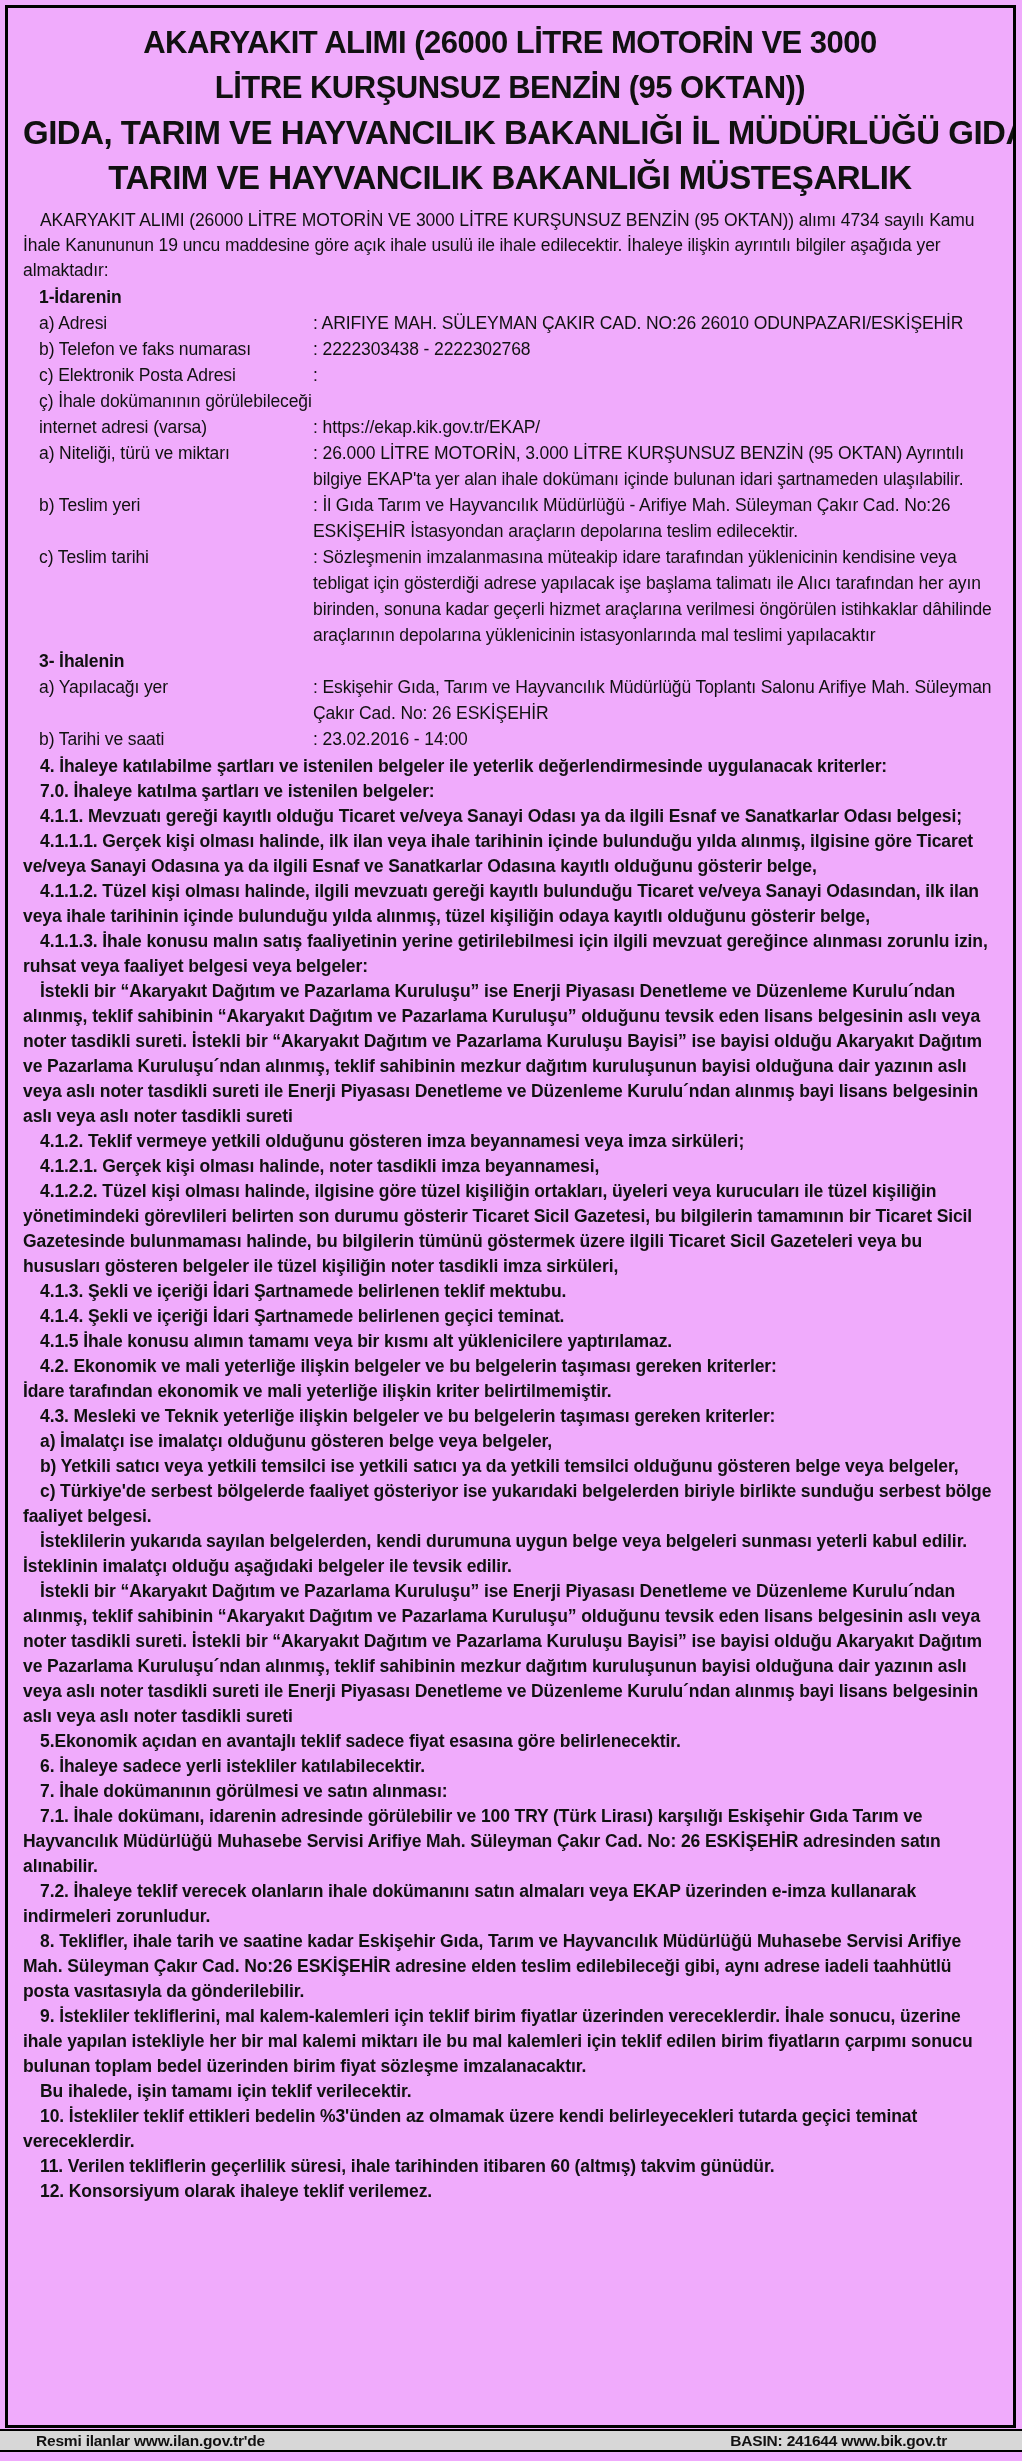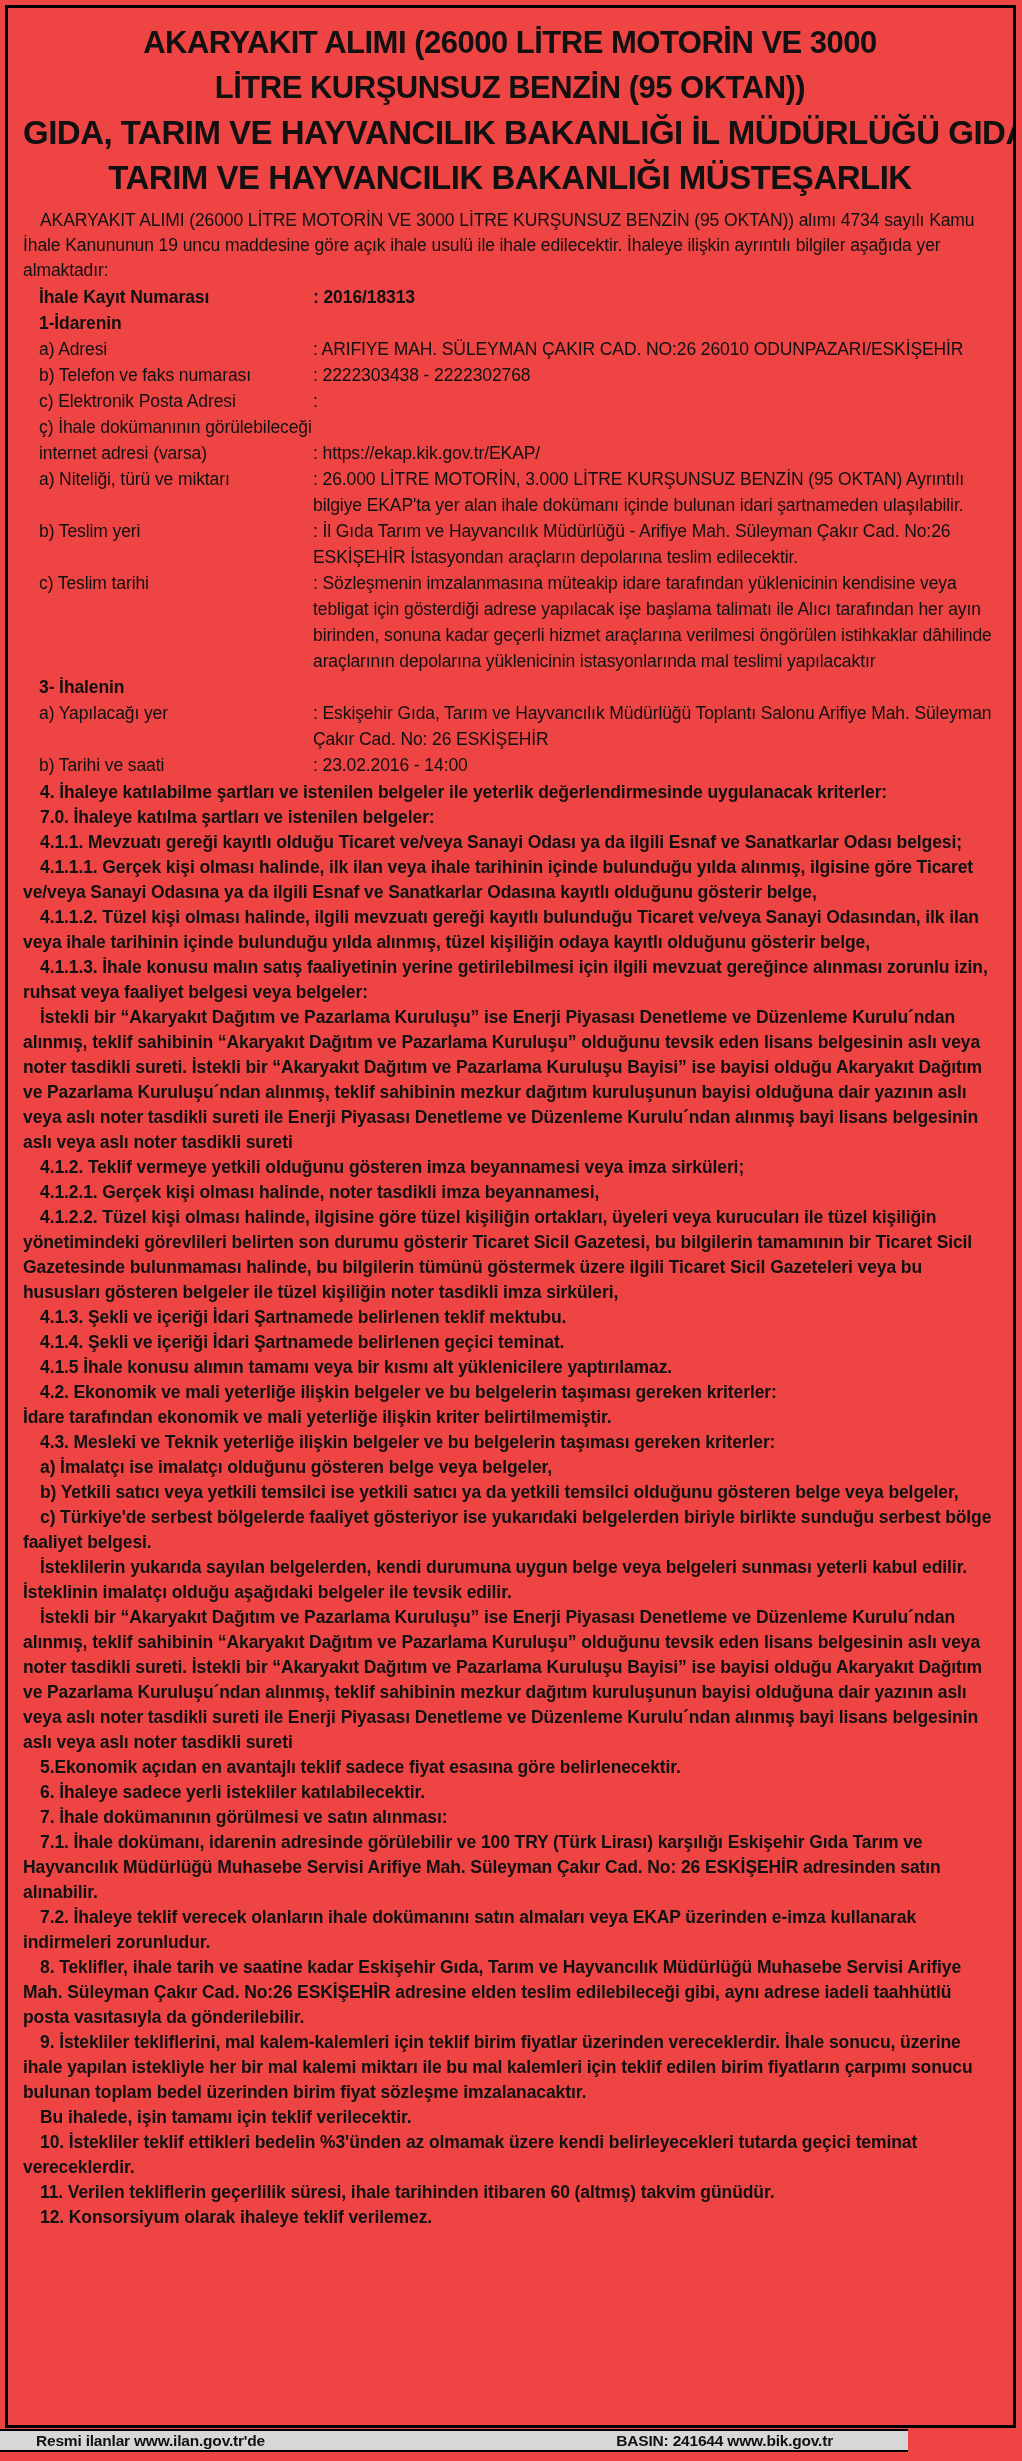--- a/index.html
+++ b/index.html
@@ -1,20 +1,20 @@
 <!DOCTYPE html>
 <html lang="tr"><head>
 <meta charset="utf-8">
 <style>
   html, body { margin: 0; padding: 0; background: #e9e9e9; }
   .page {
     position: relative;
     width: 1022px;
     height: 2461px;
-    background: #ef4444;
+    background: #f0abfc;
     font-family: "Liberation Sans", sans-serif;
     color: #111111;
     overflow: hidden;
     margin: 0 auto;
   }
   .frame {
     position: absolute;
     left: 5px;
     top: 5px;
     width: 1011px;
@@ -56,21 +56,21 @@
     font-size: 17.5px;
     line-height: 25px;
     text-indent: 17px;
     letter-spacing: -0.1px;
   }
   .para.flush { text-indent: 0; }
   .footer-bar {
     position: absolute;
     left: 0;
     top: 2429px;
-    width: 908px;
+    width: 1022px;
     height: 23px;
     box-sizing: border-box;
     background: #d7d7d7;
     border-top: 2px solid #000000;
     border-bottom: 2px solid #000000;
     display: flex;
     justify-content: space-between;
     align-items: center;
     padding: 0 75px 0 36px;
     font-weight: bold;
@@ -87,24 +87,20 @@
     <div class="title-block">
       <div class="title-line">AKARYAKIT ALIMI (26000 LİTRE MOTORİN VE 3000</div>
       <div class="title-line">LİTRE KURŞUNSUZ BENZİN (95 OKTAN))</div>
       <div class="title-line secondary">GIDA, TARIM VE HAYVANCILIK BAKANLIĞI İL MÜDÜRLÜĞÜ GIDA,</div>
       <div class="title-line secondary">TARIM VE HAYVANCILIK BAKANLIĞI MÜSTEŞARLIK</div>
     </div>
 
     <p class="intro">AKARYAKIT ALIMI (26000 LİTRE MOTORİN VE 3000 LİTRE KURŞUNSUZ BENZİN (95 OKTAN)) alımı 4734 sayılı Kamu İhale Kanununun 19 uncu maddesine göre açık ihale usulü ile ihale edilecektir.  İhaleye ilişkin ayrıntılı bilgiler aşağıda yer almaktadır:</p>
 
     <div class="kv-block">
-      <div class="kv-row bold">
-        <span class="kv-label">İhale Kayıt Numarası</span>
-        <span class="kv-value">: 2016/18313</span>
-      </div>
       <div class="kv-row bold">
         <span class="kv-label">1-İdarenin</span>
         <span class="kv-value"></span>
       </div>
       <div class="kv-row">
         <span class="kv-label">a) Adresi</span>
         <span class="kv-value">: ARIFIYE MAH. SÜLEYMAN ÇAKIR CAD. NO:26 26010 ODUNPAZARI/ESKİŞEHİR</span>
       </div>
       <div class="kv-row">
         <span class="kv-label">b) Telefon ve faks numarası</span>

